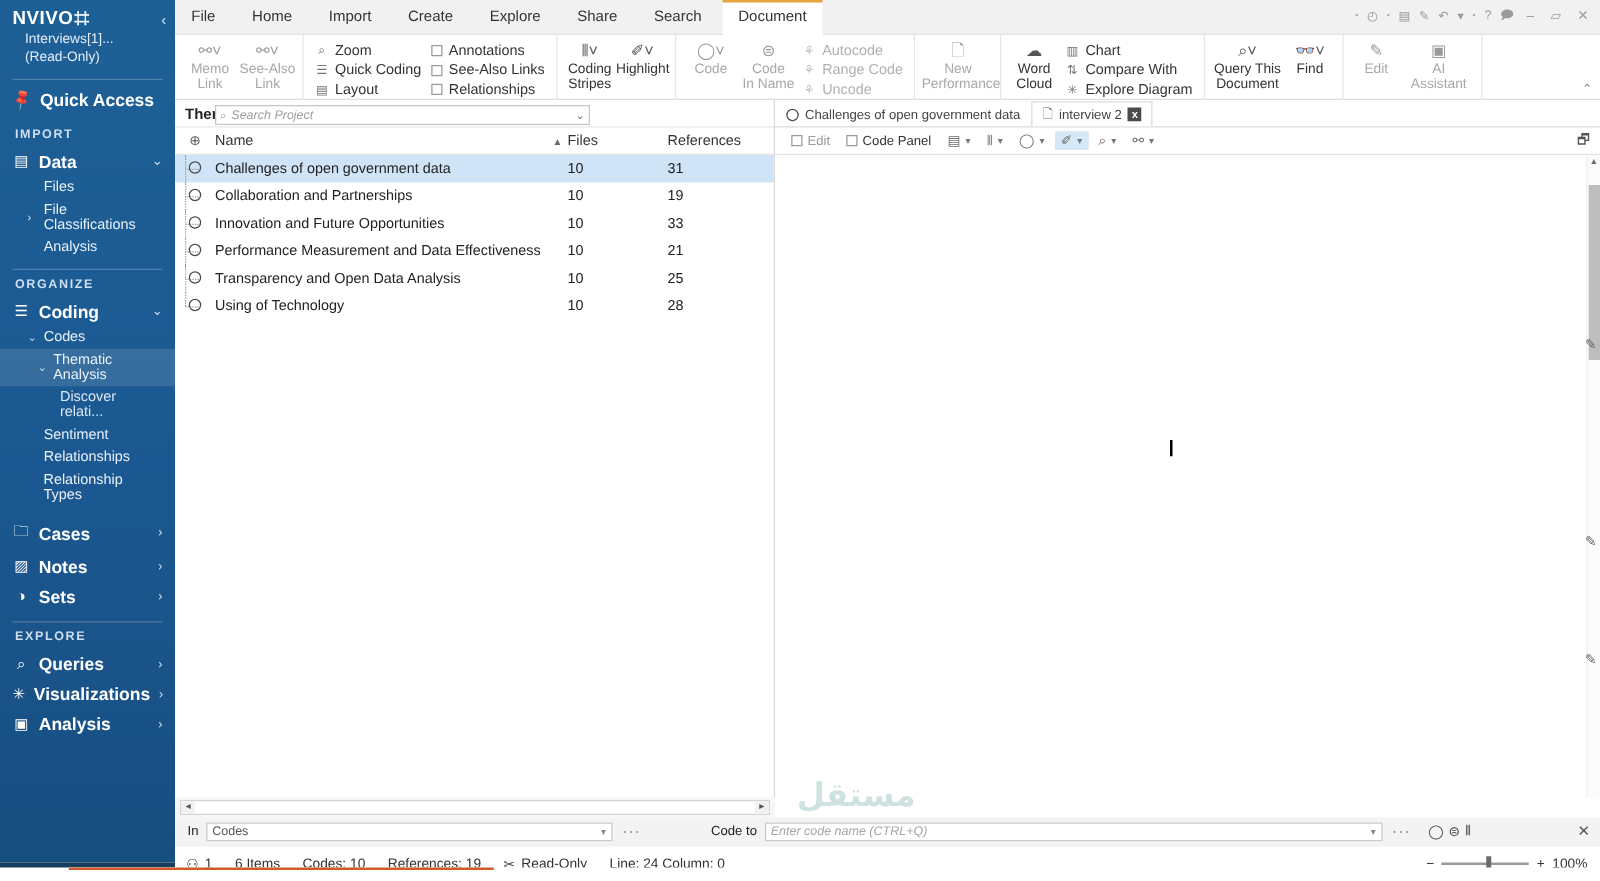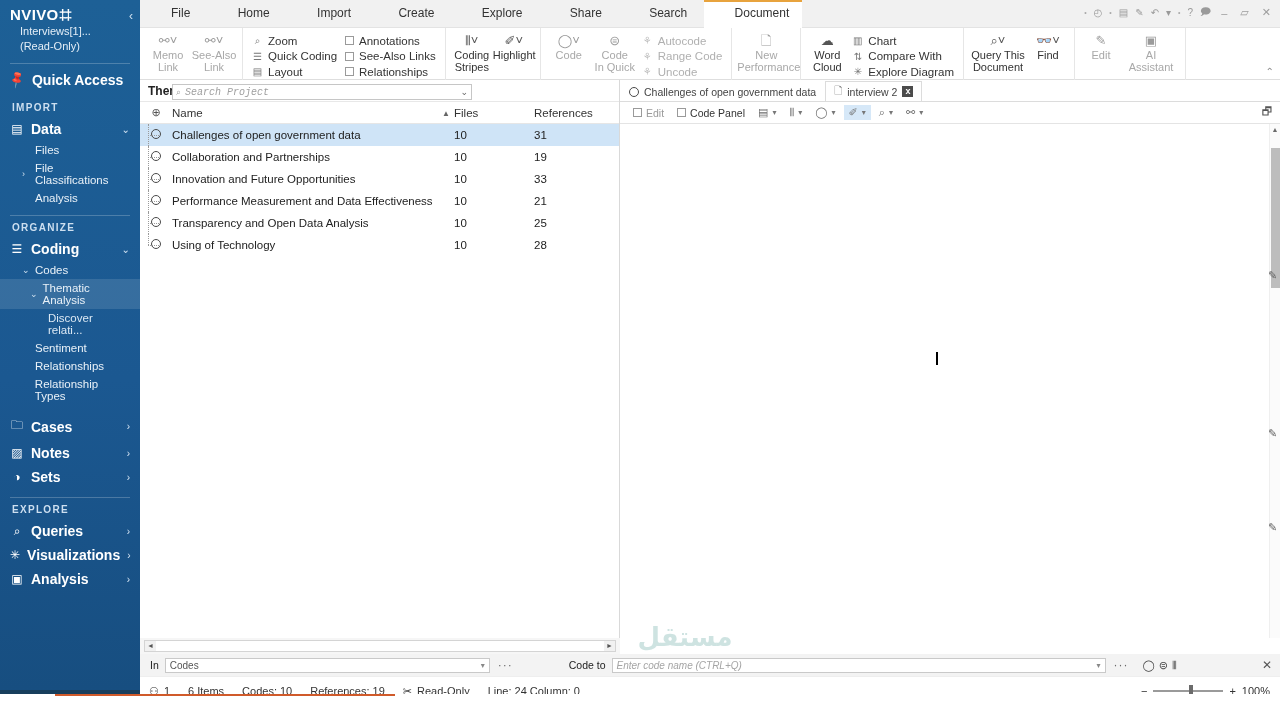--- a/index.html
+++ b/index.html
@@ -49,21 +49,21 @@
   .nav-sub .tw { font-size: 9px; width: 8px; display:inline-block; color:#cfe0ef;}
   .nav-sub.sel { background: rgba(255,255,255,.12); }
   .nav-spacer { height: 7px; }
 
   
   .ribbon-tabs {
     position:absolute; left:140px; top:0; width:1140px; height:28px;
     background:#f1f1f1; border-bottom:1px solid #e3e3e3;
   }
   .rtab {
-    position: relative; display:inline-block; padding: 6px 13px 7px 31px;
+    position: relative; display:inline-block; padding: 6px 13px 7px 13px;
     font-size: 12px; color:#333; cursor:pointer; line-height:15px;text-align:right;
   }
   .rtab.active {
     background:#fff; border-top: 2px solid #e8a33d;
     padding-top:4px;
   }
   .qat { position:absolute; right:4px; top:3px; display:flex; align-items:center; gap:3px; }
   .qat span { font-size:10px; color:#9a9a9a; padding: 1px 2px; }
   .qat .winbtn { font-size: 11px; color:#9d9d9d; padding:1px 5px; }
   .qat .dot { font-size:7px; color:#aaa; }
@@ -94,21 +94,21 @@
 
   
   .listpane { position:absolute; left:140px; top:80px; width:480px; height:558px; background:#fff; border-right:1px solid #d9d9d9;}
   .lp-head { height:22px; display:flex; align-items:center; padding-left:8px; border-bottom:1px solid #e8e8e8;}
   .lp-title { font-size:12px; font-weight:bold; color:#222; }
   .searchbox {
     position:absolute; left:172px; top:84px; width:300px; height:16px;
     border:1px solid #c6c6c6; background:#fff; display:flex; align-items:center; padding:0 3px; font-size:10px;
   }
   .searchbox .mag { font-size:9px; color:#9a9a9a; margin-right:4px;}
-  .searchbox .ph { color:#9f9f9f; font-style:italic; font-size:10px; flex:1;font-family:Liberation Mono, monospace;}
+  .searchbox .ph { color:#9f9f9f; font-style:italic; font-size:10px; flex:1;}
   .searchbox .cv { font-size:9px; color:#666; }
 
   .thead { display:flex; align-items:center; height:22px; font-size:11.5px; color:#333; border-bottom:1px solid #e6e6e6;}
   .th-ic { width:32px; text-align:center; color:#555; font-size:11px;}
   .th-name { flex:1; }
   .th-files { width:80px; position:relative;}
   .th-files .sortarrow { position:absolute; left:-12px; top:2px; font-size:8px; color:#666;}
   .th-refs { width:85px; }
 
   .trow { display:flex; align-items:center; height:22px; font-size:11.5px; color:#222; position:relative;}
@@ -378,21 +378,21 @@
     </div>
 
     <div class="rgroup">
       <div class="bigbtn">
         <span class="ic">◯˅</span>
         <span>Code</span>
       </div>
       <div class="bigbtn">
         <span class="ic">⊜</span>
         <span>Code</span><br>
-        <span>In Quick</span>
+        <span>In Name</span>
       </div>
       <div class="stack">
         <div class="srow dis">
           <span class="ic">⚘</span>
           <span>Autocode</span>
         </div>
         <div class="srow dis">
           <span class="ic">⚘</span>
           <span>Range Code</span>
         </div>

